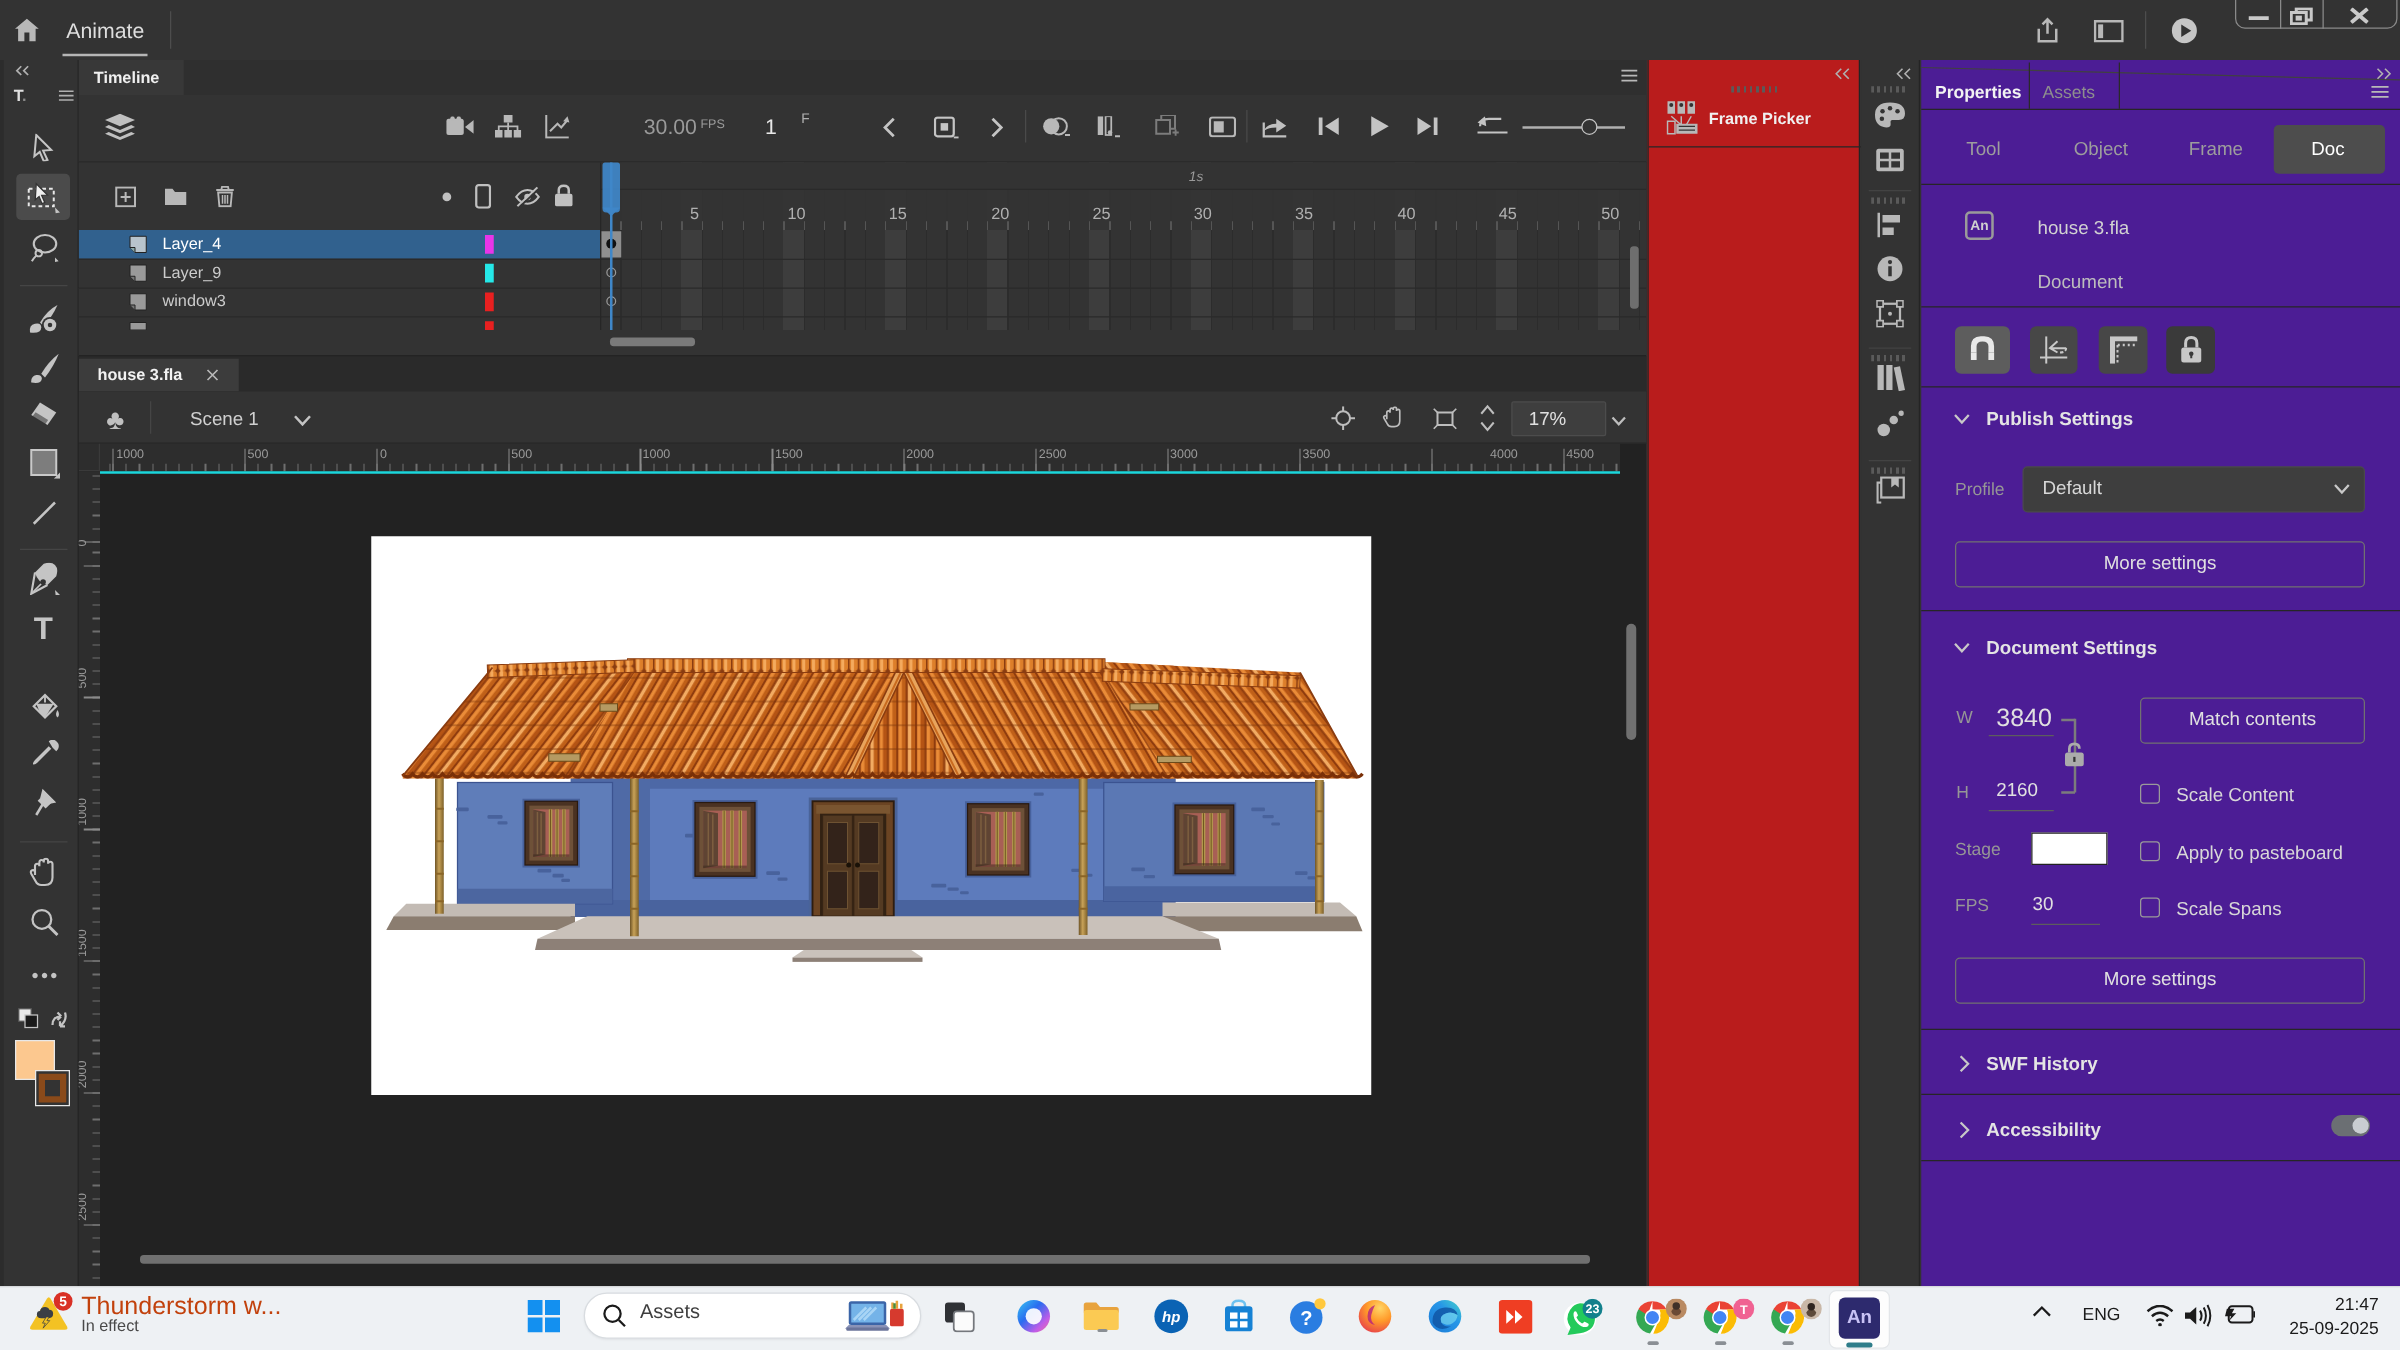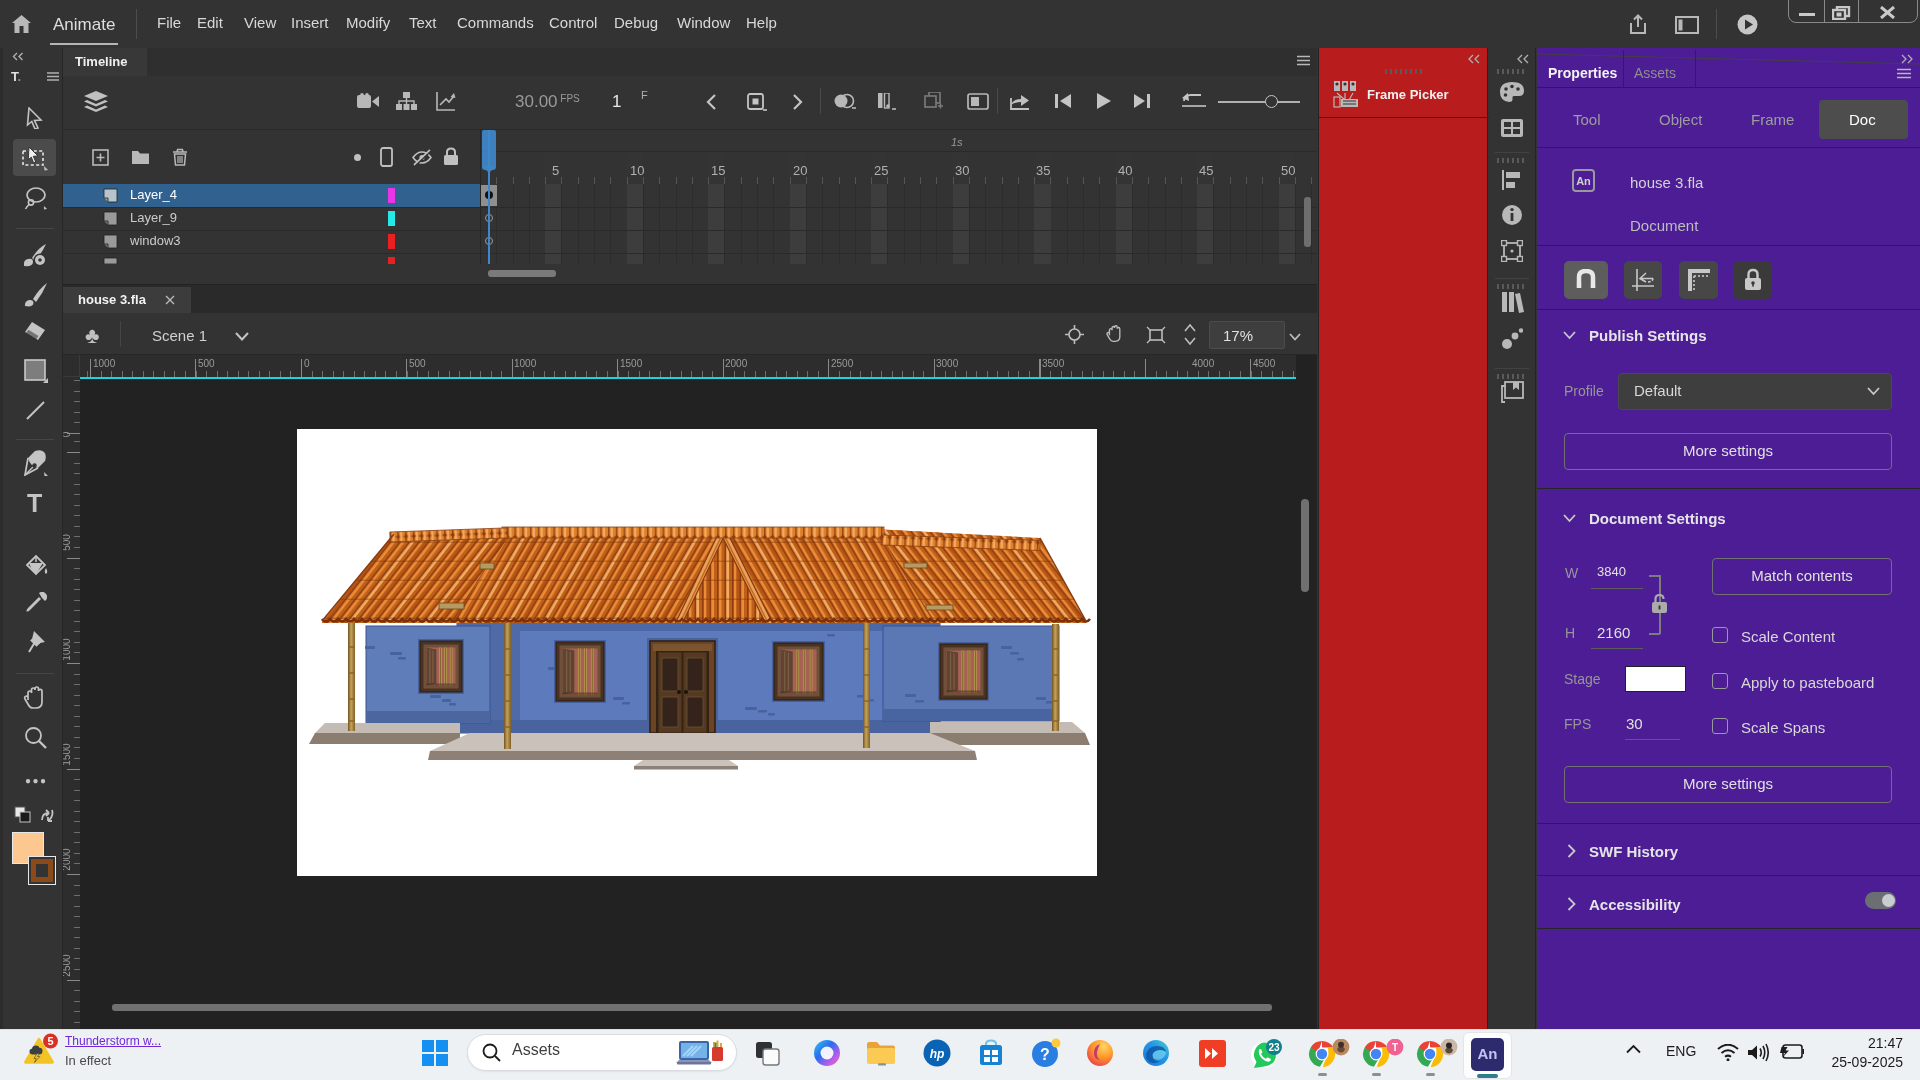--- a/index.html
+++ b/index.html
@@ -12,33 +12,20 @@
 </head>
 <body>
 
 <div class="abs" style="left:0;top:0;width:1920px;height:48px;background:#333333;">
   <svg class="ic" style="left:10px;top:13px" width="23" height="23" viewBox="0 0 23 23">
     <path d="M11.5 2 L21 10 L18.5 10 L18.5 20 L13.5 20 L13.5 13 L9.5 13 L9.5 20 L4.5 20 L4.5 10 L2 10 Z" fill="#b8b8b8"></path>
   </svg>
   <div class="abs" style="left:53px;top:15px;font-size:17px;color:#dedede;">Animate</div>
   <div class="abs" style="left:50px;top:43px;width:68px;height:2px;background:#b5b5b5;"></div>
   <div class="abs" style="left:136px;top:9px;width:1px;height:30px;background:#4d4d4d;"></div>
-  <div class="abs" style="left:0;top:14px;width:1920px;height:20px;font-size:15px;color:#d8d8d8;">
-    <span class="abs" style="left:157px;">File</span>
-    <span class="abs" style="left:197px;">Edit</span>
-    <span class="abs" style="left:244px;">View</span>
-    <span class="abs" style="left:291px;">Insert</span>
-    <span class="abs" style="left:346px;">Modify</span>
-    <span class="abs" style="left:409px;">Text</span>
-    <span class="abs" style="left:457px;">Commands</span>
-    <span class="abs" style="left:549px;">Control</span>
-    <span class="abs" style="left:614px;">Debug</span>
-    <span class="abs" style="left:677px;">Window</span>
-    <span class="abs" style="left:746px;">Help</span>
-  </div>
 
   <svg class="ic" style="left:1627px;top:13px" width="22" height="23" viewBox="0 0 22 23">
     <path d="M4 10 L4 20 L18 20 L18 10" fill="none" stroke="#b8b8b8" stroke-width="2"></path>
     <path d="M11 14 L11 3 M7 6.5 L11 2.5 L15 6.5" fill="none" stroke="#b8b8b8" stroke-width="2"></path>
   </svg>
 
   <svg class="ic" style="left:1675px;top:16px" width="24" height="18" viewBox="0 0 24 18">
     <rect x="1" y="1" width="22" height="16" fill="none" stroke="#b8b8b8" stroke-width="2"></rect>
     <rect x="3.5" y="3.5" width="4" height="11" fill="#b8b8b8"></rect>
   </svg>
@@ -851,21 +838,21 @@
     </svg>
   <div class="abs" style="left:27px;top:385px;width:328px;height:37px;border:1px solid #717171;border-radius:4px;"></div>
   <div class="abs" style="left:27px;top:394px;width:328px;text-align:center;font-size:15px;color:#e0e0e0;">More settings</div>
   <div class="abs" style="left:0;top:440px;width:383px;height:1px;background:#262626;"></div>
 
   <svg class="ic" style="left:26px;top:466px" width="13" height="9" viewBox="0 0 13 9">
       <path d="M1 1 L6.5 7 L12 1" stroke="#c8c8c8" stroke-width="1.8" fill="none"></path>
     </svg>
   <div class="abs" style="left:52px;top:462px;font-size:15px;font-weight:bold;color:#e4e4e4;">Document Settings</div>
   <div class="abs" style="left:28px;top:517px;font-size:14px;color:#969696;">W</div>
-  <div class="abs" style="left:60px;top:516px;font-size:13px;color:#e0e0e0;">3840</div>
+  <div class="abs" style="left:60px;top:516px;font-size:20px;color:#e0e0e0;">3840</div>
   <div class="abs" style="left:54px;top:540px;width:52px;height:1px;background:#5d5d5d;"></div>
   <div class="abs" style="left:175px;top:510px;width:180px;height:37px;border:1px solid #717171;border-radius:4px;"></div>
   <div class="abs" style="left:175px;top:519px;width:180px;text-align:center;font-size:15px;color:#e0e0e0;">Match contents</div>
   <div class="abs" style="left:112px;top:527px;width:11px;height:1.5px;background:#7c7c7c;"></div>
   <div class="abs" style="left:122px;top:527px;width:1.5px;height:59px;background:#7c7c7c;"></div>
   <div class="abs" style="left:112px;top:585px;width:11px;height:1.5px;background:#7c7c7c;"></div>
   <svg class="ic" style="left:114px;top:545px" width="17" height="21" viewBox="0 0 17 21">
     <rect x="1" y="9" width="15" height="11" rx="2" fill="#ababab"></rect>
     <path d="M4.5 9 V6 Q4.5 2 8.5 2 Q12.5 2 12.5 6" fill="none" stroke="#ababab" stroke-width="2.2"></path>
     <rect x="7.6" y="12.5" width="1.8" height="4" fill="#333"></rect>
@@ -905,21 +892,21 @@
 
 <div class="abs" id="taskbar" style="left:0;top:1029px;width:1920px;height:51px;background:#eef1f4;border-top:1px solid #dfe2e5;">
   
   <svg class="ic" style="left:23px;top:3px" width="36" height="37" viewBox="0 0 36 37">
     <path d="M14.5 6 Q16 3.5 17.5 6 L30.5 28 Q32 30.8 28.8 30.8 L3.2 30.8 Q0 30.8 1.5 28 Z" fill="#f3c223"></path>
     <path d="M10 21.5 Q6.5 21.5 6.5 18.5 Q6.5 15.8 9 15.8 Q9.6 12.5 13 12.5 Q15.8 12.5 16.4 14.8 Q19.5 14.8 19.5 18 Q19.5 21.5 16 21.5 Z" fill="#3a3f45"></path>
     <path d="M14 20.5 L11 25.5 L13.2 25.5 L11.5 29.5 L16.8 23.5 L14.5 23.5 L16.3 20.5 Z" fill="#f3c223" stroke="#3a3f45" stroke-width="0.6"></path>
     <circle cx="27.5" cy="8" r="7.5" fill="#d93025"></circle>
     <text x="27.5" y="11.8" font-size="11" font-weight="bold" fill="#fff" text-anchor="middle" font-family="Liberation Sans">5</text>
   </svg>
-  <div class="abs" style="left:65px;top:4px;font-size:12px;color:#6d28d9;text-decoration:underline;">Thunderstorm w...</div>
+  <div class="abs" style="left:65px;top:4px;font-size:20px;color:#c2410c;">Thunderstorm w...</div>
   <div class="abs" style="left:65px;top:23px;font-size:13px;color:#494949;">In effect</div>
   
   <svg class="ic" style="left:422px;top:10px" width="26" height="26" viewBox="0 0 26 26">
     <rect x="0" y="0" width="12" height="12" fill="#1390f0"></rect>
       <rect x="14" y="0" width="12" height="12" fill="#1390f0"></rect>
     <rect x="0" y="14" width="12" height="12" fill="#1390f0"></rect>
       <rect x="14" y="14" width="12" height="12" fill="#1390f0"></rect>
   </svg>
   
   <div class="abs" style="left:467px;top:4px;width:270px;height:37px;background:#ffffff;border:1px solid #d8dce0;border-radius:19px;box-shadow:0 1px 2px rgba(0,0,0,0.06);"></div>

